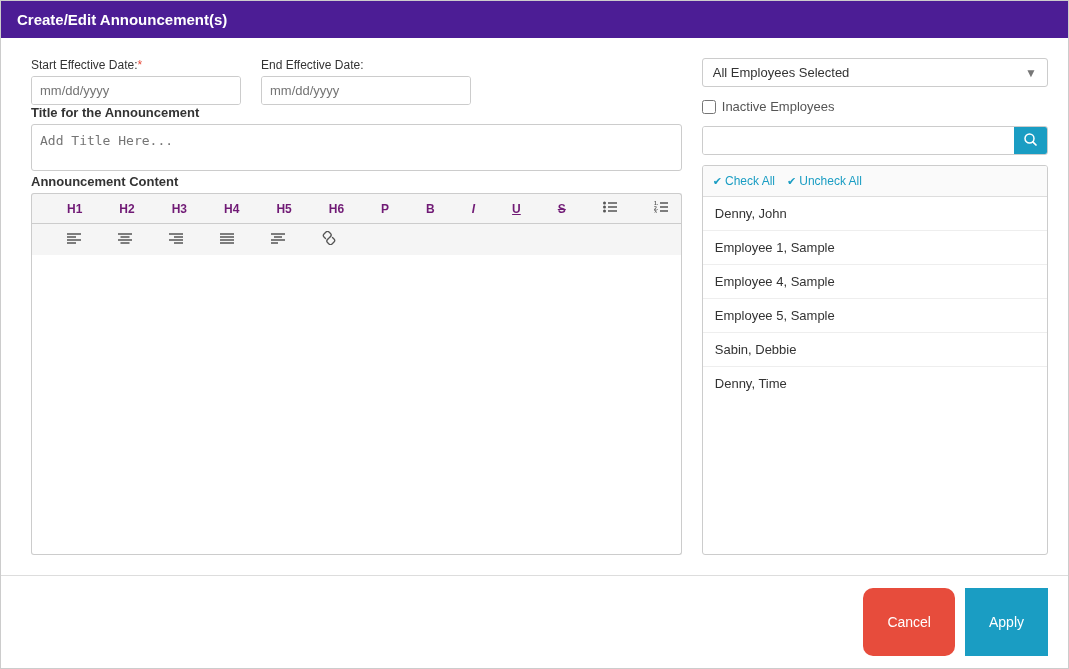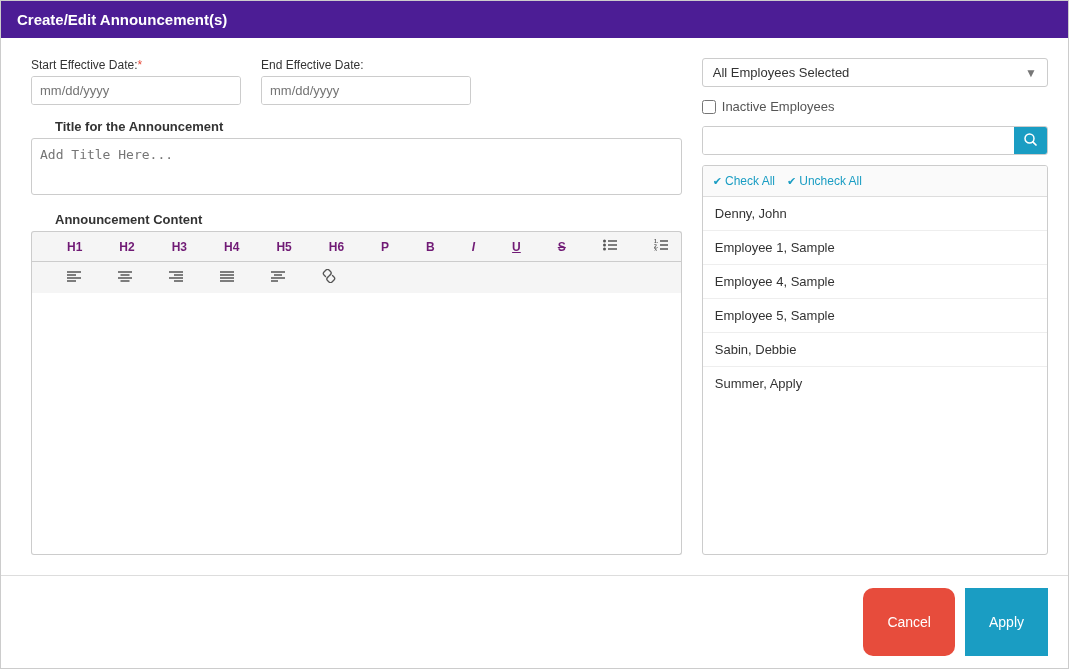--- a/index.html
+++ b/index.html
@@ -27,21 +27,20 @@
       display: flex;
       padding: 20px;
       gap: 20px;
       overflow: hidden;
     }
 
     .left-panel {
       flex: 1;
       display: flex;
       flex-direction: column;
-      gap: 14px;
       padding-left: 10px;
     }
 
     .right-panel {
       width: 390px;
       display: flex;
       flex-direction: column;
       gap: 10px;
     }
 
@@ -81,26 +80,25 @@
       font-size: 13px;
       color: #aaa;
       outline: none;
     }
 
     .section-label {
       font-size: 13px;
       font-weight: bold;
       color: #333;
       margin-bottom: 4px;
-      margin-left: 24px;
     }
 
     .title-textarea {
       width: 100%;
-      height: 57px;
+      height: 47px;
       border: 1px solid #ccc;
       border-radius: 3px;
       padding: 8px;
       font-size: 13px;
       color: #aaa;
       resize: none;
       outline: none;
     }
 
     .content-section {
@@ -456,21 +454,21 @@
             <span class="check-icon">✔</span>
             <span>Uncheck All</span>
           </a>
         </div>
         <div class="employee-list" id="employee-list">
         <div class="employee-item">Denny, John</div>
             <div class="employee-item">Employee 1, Sample</div>
             <div class="employee-item">Employee 4, Sample</div>
             <div class="employee-item">Employee 5, Sample</div>
             <div class="employee-item">Sabin, Debbie</div>
-            <div class="employee-item">Summer, Apply</div>
+            <div class="employee-item">Denny, Time</div>
           </div>
       </div>
     </div>
   </div>
 
   <div class="modal-footer">
     <button class="btn-cancel">Cancel</button>
     <button class="btn-apply">Apply</button>
   </div>
 </div>

